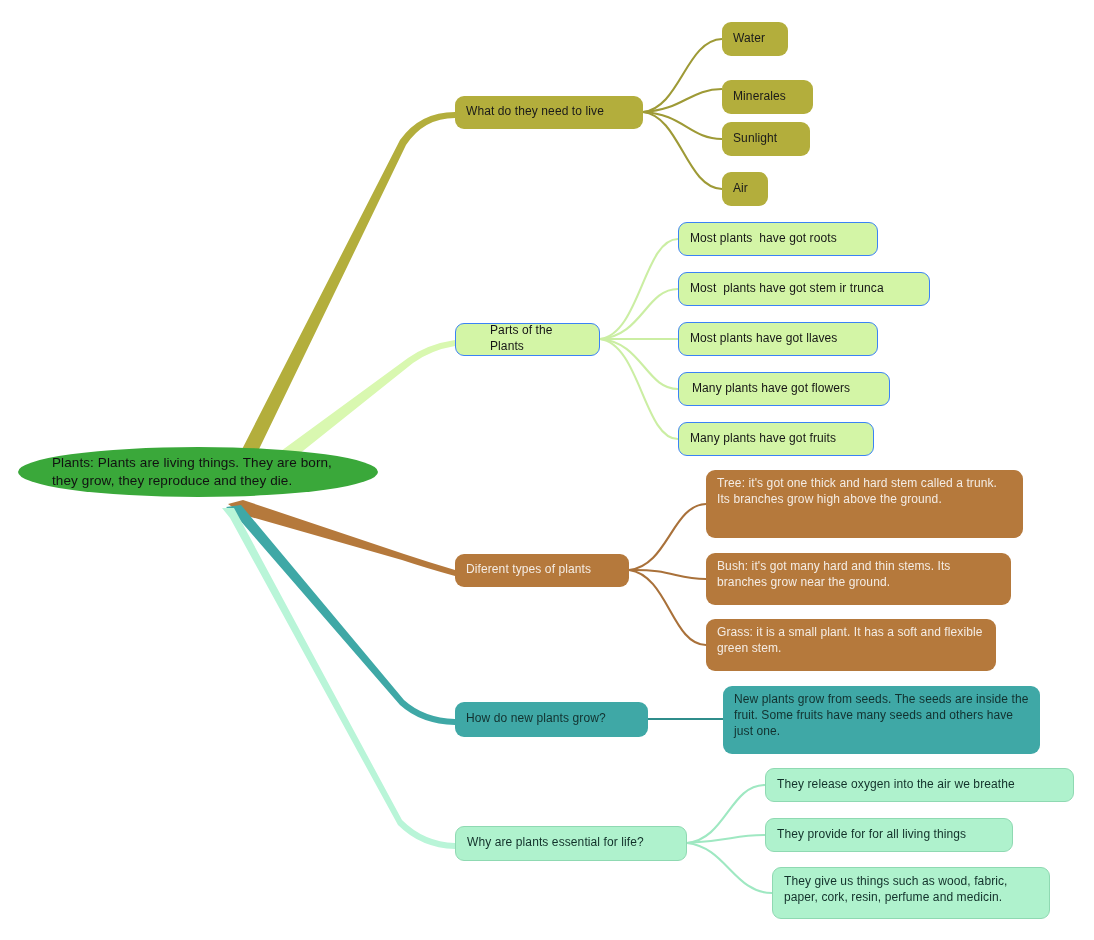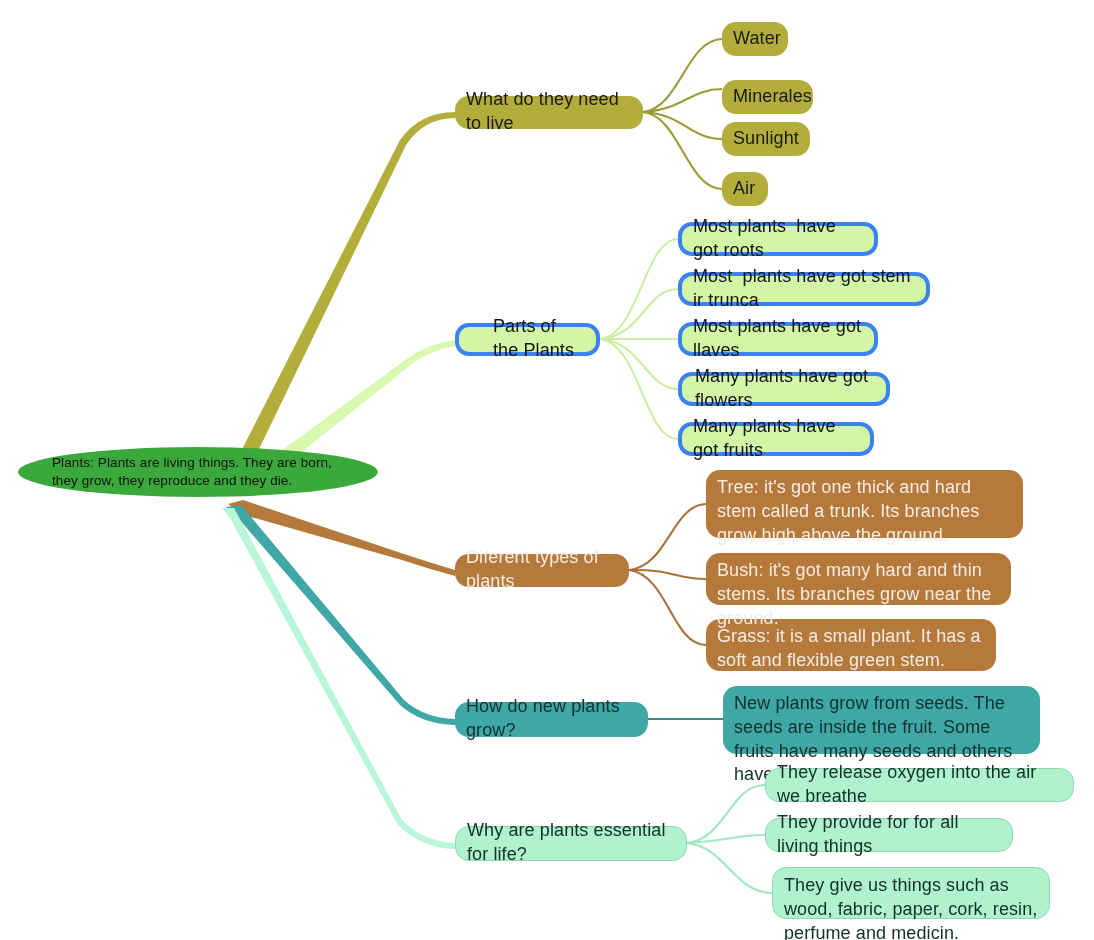--- a/index.html
+++ b/index.html
@@ -19,40 +19,40 @@
     position: absolute;
     left: 0;
     top: 0;
     width: 1094px;
     height: 940px;
     pointer-events: none;
   }
   .node {
     position: absolute;
     box-sizing: border-box;
-    border-radius: 14px;
+    border-radius: 9px;
     display: flex;
     align-items: center;
-    font-size: 18px;
+    font-size: 12px;
     line-height: 1.32;
     letter-spacing: 0.1px;
     padding: 6px 11px 7px 11px;
     white-space: pre-wrap;
     z-index: 5;
   }
   .node.center {
     border-radius: 50%;
     justify-content: flex-start;
     padding: 0 22px 0 34px;
     font-size: 13.5px;
     color: #111111;
     z-index: 6;
   }
   .node.olive      { background: #b3ae3c; color: #1a1a1a; }
-  .node.lightgreen { background: #d3f5a6; color: #151515; border: 4px solid #3b82f6; }
+  .node.lightgreen { background: #d3f5a6; color: #151515; border: 1px solid #3b82f6; }
   .node.brown      { background: #b5793c; color: #f4ece4; }
   .node.teal       { background: #3fa8a6; color: #12312f; }
   .node.mint       { background: #aff2cd; color: #12312a; border: 1px solid #8fd9b2; }
 </style>
 </head>
 <body>
 
 <div id="canvas">
 
   <svg id="branches" viewBox="0 0 1094 940">

